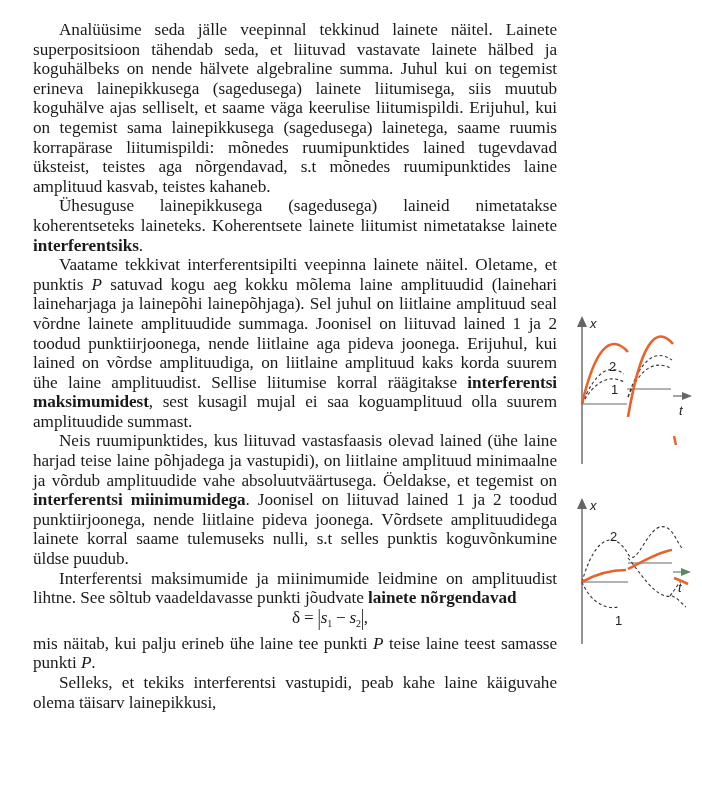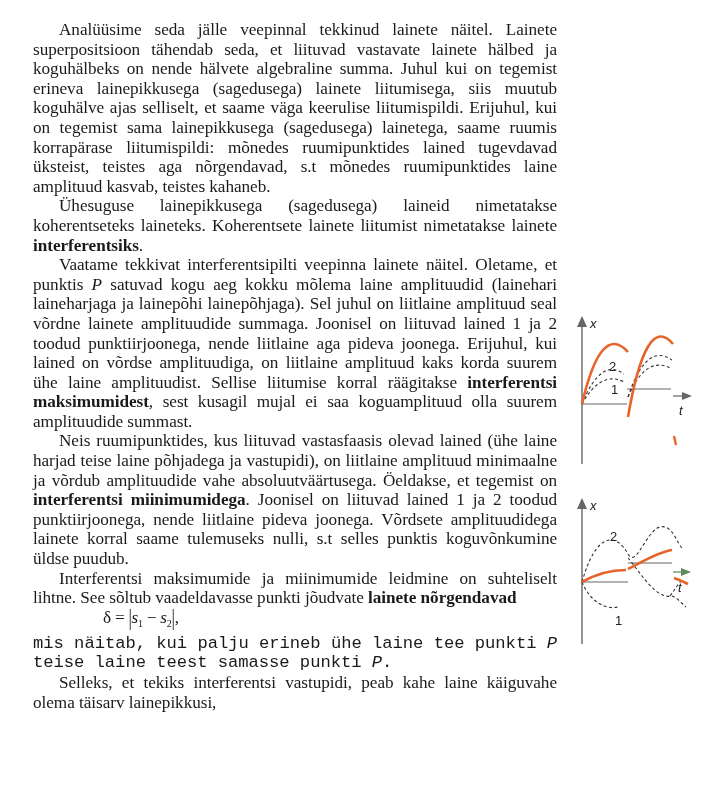--- a/index.html
+++ b/index.html
@@ -1,39 +1,39 @@
 <!DOCTYPE html>
 <html><head>
   <meta charset="utf-8">
   <style>
     html, body { margin: 0; padding: 0; background: #ffffff; }
     body { width: 702px; height: 807px; position: relative; overflow: hidden; font-family: "DejaVu Serif", "Liberation Serif", serif; color: #1a1a1a; }
     .text-col { position: absolute; left: 33px; top: 20px; width: 524px; font-size: 15.6px; line-height: 19.6px; letter-spacing: -0.25px; }
     .para { margin: 0; text-align: justify; text-indent: 26px; font-family: "Liberation Serif", serif; font-size: 17.2px; line-height: 19.6px; letter-spacing: -0.05px; }
     .para b { font-weight: bold; margin-top: 21px; }
     .para i { font-style: italic; }
-    .formula { margin: 0; text-align: left; font-family: "Liberation Serif", serif; font-size: 17.2px; line-height: 19.6px; padding-left: 70px; }
+    .formula { margin: 0; text-align: center; font-family: "Liberation Serif", serif; font-size: 17.2px; line-height: 19.6px; padding-left: 70px; }
     .formula .bar { display: inline-block; transform: scaleY(1.3); }
     .formula sub { font-size: 10px; }
     .fig { position: absolute; }
     .fig svg { display: block; }
     .fig-label { font-family: "Liberation Sans", sans-serif; font-size: 13px; fill: #222; }
     .fig-axis-label { font-family: "Liberation Sans", sans-serif; font-size: 13px; font-style: italic; fill: #222; }
   </style>
 </head>
 <body style="color: rgb(26, 26, 26);">
 
 <div class="text-col" id="textcol">
     <p class="para"><span>Analüüsime seda jälle veepinnal tekkinud lainete näitel. Lainete superpositsioon tähendab seda, et liituvad vastavate lainete hälbed ja koguhälbeks on nende hälvete algebraline summa. Juhul kui on tegemist erineva lainepikkusega (sagedusega) lainete liitumisega, siis muutub koguhälve ajas selliselt, et saame väga keerulise liitumispildi. Erijuhul, kui on tegemist sama lainepikkusega (sagedusega) lainetega, saame ruumis korrapärase liitumispildi: mõnedes ruumipunktides lained tugevdavad üksteist, teistes aga nõrgendavad, s.t mõnedes ruumipunktides laine amplituud kasvab, teistes kahaneb.</span></p>
     <p class="para"><span>Ühesuguse lainepikkusega (sagedusega) laineid nimetatakse koherentseteks laineteks. Koherentsete lainete liitumist nimetatakse lainete </span><b>interferentsiks</b><span>.</span></p>
     <p class="para"><span>Vaatame tekkivat interferentsipilti veepinna lainete näitel. Oletame, et punktis </span><i>P</i><span> satuvad kogu aeg kokku mõlema laine amplituudid (lainehari laineharjaga ja lainepõhi lainepõhjaga). Sel juhul on liitlaine amplituud seal võrdne lainete amplituudide summaga. Joonisel on liituvad lained 1 ja 2 toodud punktiirjoonega, nende liitlaine aga pideva joonega. Erijuhul, kui lained on võrdse amplituudiga, on liitlaine amplituud kaks korda suurem ühe laine amplituudist. Sellise liitumise korral räägitakse </span><b>interferentsi maksimumidest</b><span>, sest kusagil mujal ei saa koguamplituud olla suurem amplituudide summast.</span></p>
     <p class="para"><span>Neis ruumipunktides, kus liituvad vastasfaasis olevad lained (ühe laine harjad teise laine põhjadega ja vastupidi), on liitlaine amplituud minimaalne ja võrdub amplituudide vahe absoluutväärtusega. Öeldakse, et tegemist on </span><b>interferentsi miinimumidega</b><span>. Joonisel on liituvad lained 1 ja 2 toodud punktiirjoonega, nende liitlaine pideva joonega. Võrdsete amplituudidega lainete korral saame tulemuseks nulli, s.t selles punktis koguvõnkumine üldse puudub.</span></p>
-    <p class="para"><span>Interferentsi maksimumide ja miinimumide leidmine on suhteliselt lihtne. See sõltub vaadeldavasse punkti jõudvate </span><b>lainete nõrgendavad</b></p>
+    <p class="para"><span>Interferentsi maksimumide ja miinimumide leidmine on amplituudist lihtne. See sõltub vaadeldavasse punkti jõudvate </span><b>lainete nõrgendavad</b></p>
     <p class="formula"><span>δ</span><span> = </span><span class="bar">|</span><i>s</i><sub>1</sub><span> − </span><i>s</i><sub>2</sub><span class="bar">|</span><span>,</span></p>
-    <p class="para" style="text-indent: 0px; font-family: Liberation Mono, monospace;"><span>mis näitab, kui palju erineb ühe laine tee punkti </span><i>P</i><span> teise laine teest samasse punkti </span><i>P</i><span>.</span></p>
+    <p class="para" style="text-indent: 0px;"><span>mis näitab, kui palju erineb ühe laine tee punkti </span><i>P</i><span> teise laine teest samasse punkti </span><i>P</i><span>.</span></p>
     <p class="para"><span>Selleks, et tekiks interferentsi vastupidi, peab kahe laine käiguvahe olema täisarv lainepikkusi,</span></p>
   </div>
 
 <div class="fig" style="left:566px; top:312px;">
   <svg width="130" height="160" viewBox="0 0 130 160">
 
     <line x1="16" y1="152" x2="16" y2="10" stroke="#666" stroke-width="1.4"></line>
     <polygon points="16,4 11,15 21,15" fill="#666"></polygon>
     <text class="fig-axis-label" x="24" y="16">x</text>
 

